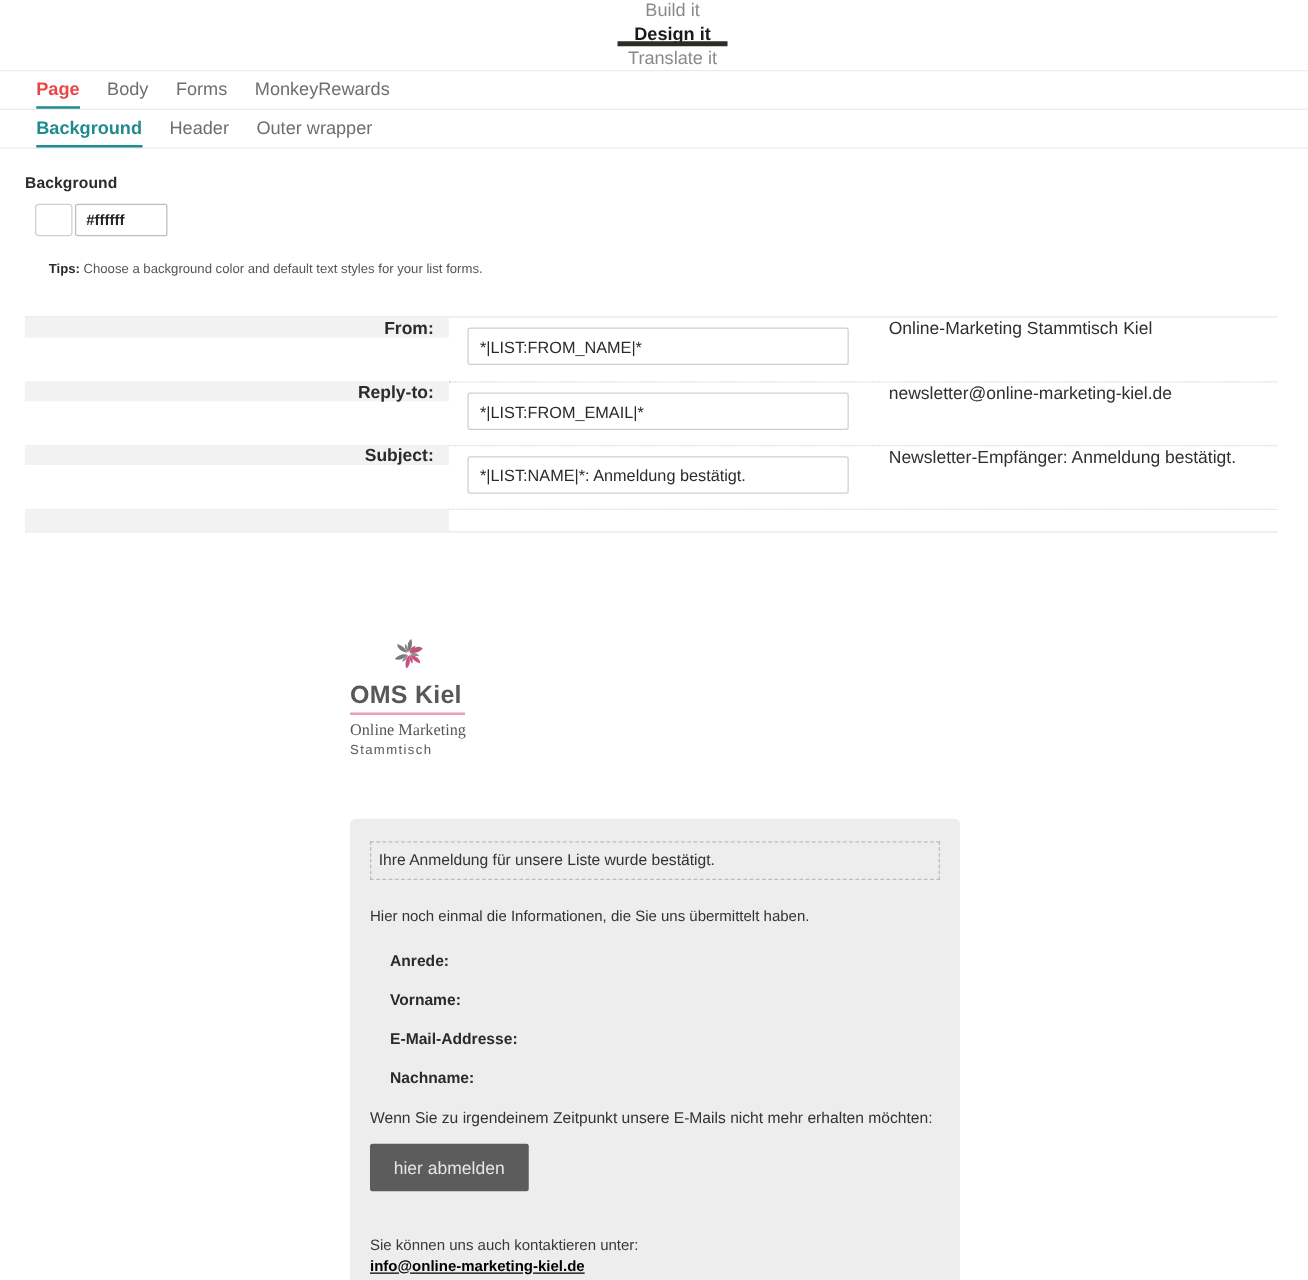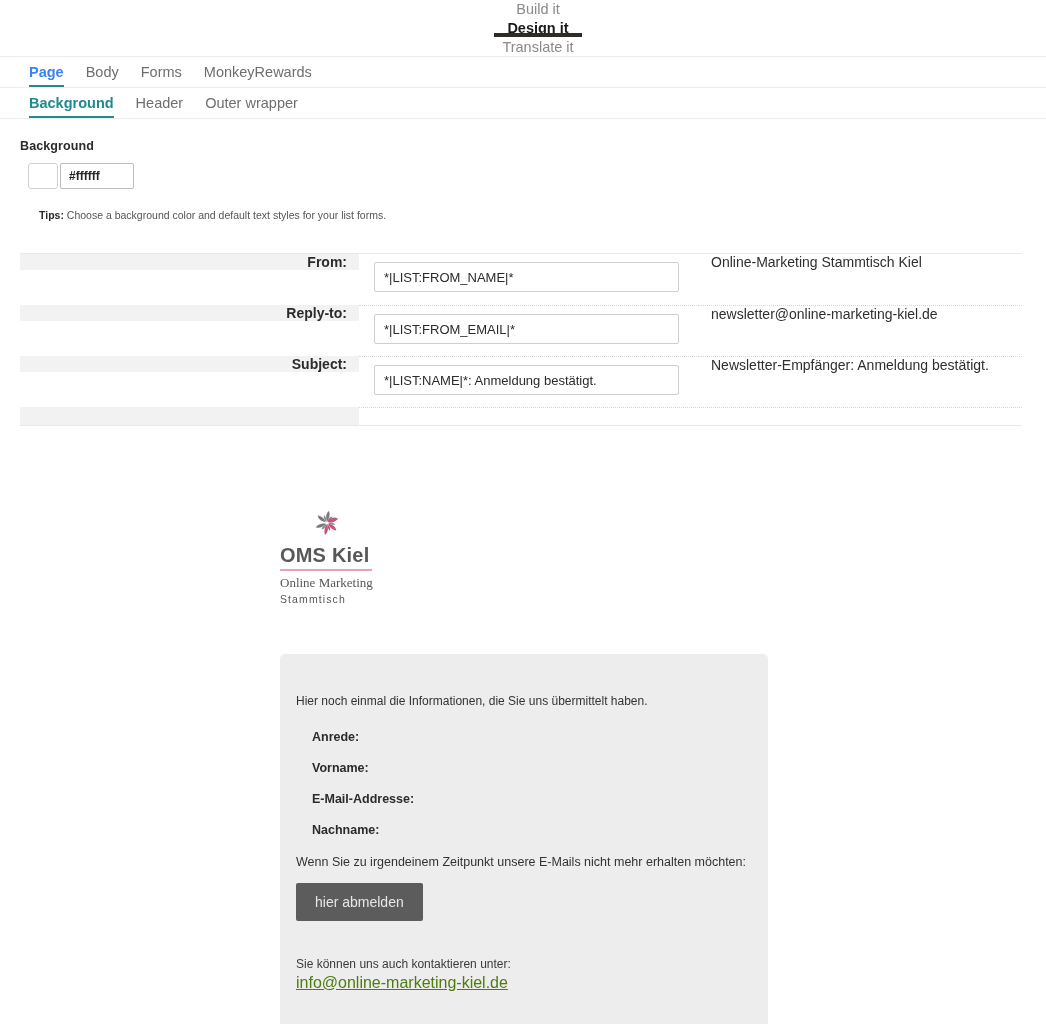--- a/index.html
+++ b/index.html
@@ -72,21 +72,21 @@
     color: #6e6e6e;
     padding: 0 11px;
     height: 100%;
     display: flex;
     align-items: center;
     position: relative;
     cursor: pointer;
     white-space: nowrap;
   }
   .tab-l2.active {
-    color: #3b82f6;
+    color: #ef4444;
     font-weight: bold;
     text-align: right;
   }
   .tab-l2.active::after {
     content: "";
     position: absolute;
     left: 11px;
     right: 11px;
     bottom: 0;
     height: 2px;
@@ -327,26 +327,27 @@
     border-radius: 2px;
     padding: 11px 19px;
     cursor: pointer;
   }
   .contact-text {
     font-size: 12px;
     color: #3a3a3a;
     margin-top: 36px;
   }
   .contact-link {
-    font-size: 16px;
-    color: #4d7c0f;
+    font-size: 12px;
+    color: #000000;
     text-decoration: underline;
     display: inline-block;
     margin-top: 3px;
     cursor: pointer;
+    font-weight: bold;
   }
 </style>
 </head>
 <body>
 
 <div class="tabs-l1">
   <div class="tabs-l1-inner" id="tabs-l1-inner">
       <div class="tab-l1">
         <span>Build it</span>
       </div>
@@ -459,20 +460,21 @@
         </g>
       </g>
     </svg>
     <div class="logo-title">OMS Kiel</div>
     <div class="logo-rule"></div>
     <div class="logo-sub1">Online Marketing</div>
     <div class="logo-sub2">Stammtisch</div>
   </div>
 
   <div class="email-body">
+    <div class="confirm-box">Ihre Anmeldung für unsere Liste wurde bestätigt.</div>
     <div class="intro-text">Hier noch einmal die Informationen, die Sie uns übermittelt haben.</div>
     <div class="field-list" id="field-list">
         <div class="field-item">Anrede:</div>
         <div class="field-item">Vorname:</div>
         <div class="field-item">E-Mail-Addresse:</div>
         <div class="field-item">Nachname:</div>
       </div>
     <div class="unsub-text">Wenn Sie zu irgendeinem Zeitpunkt unsere E-Mails nicht mehr erhalten möchten:</div>
     <button class="unsub-button">hier abmelden</button>
     <div class="contact-text">Sie können uns auch kontaktieren unter:</div>

